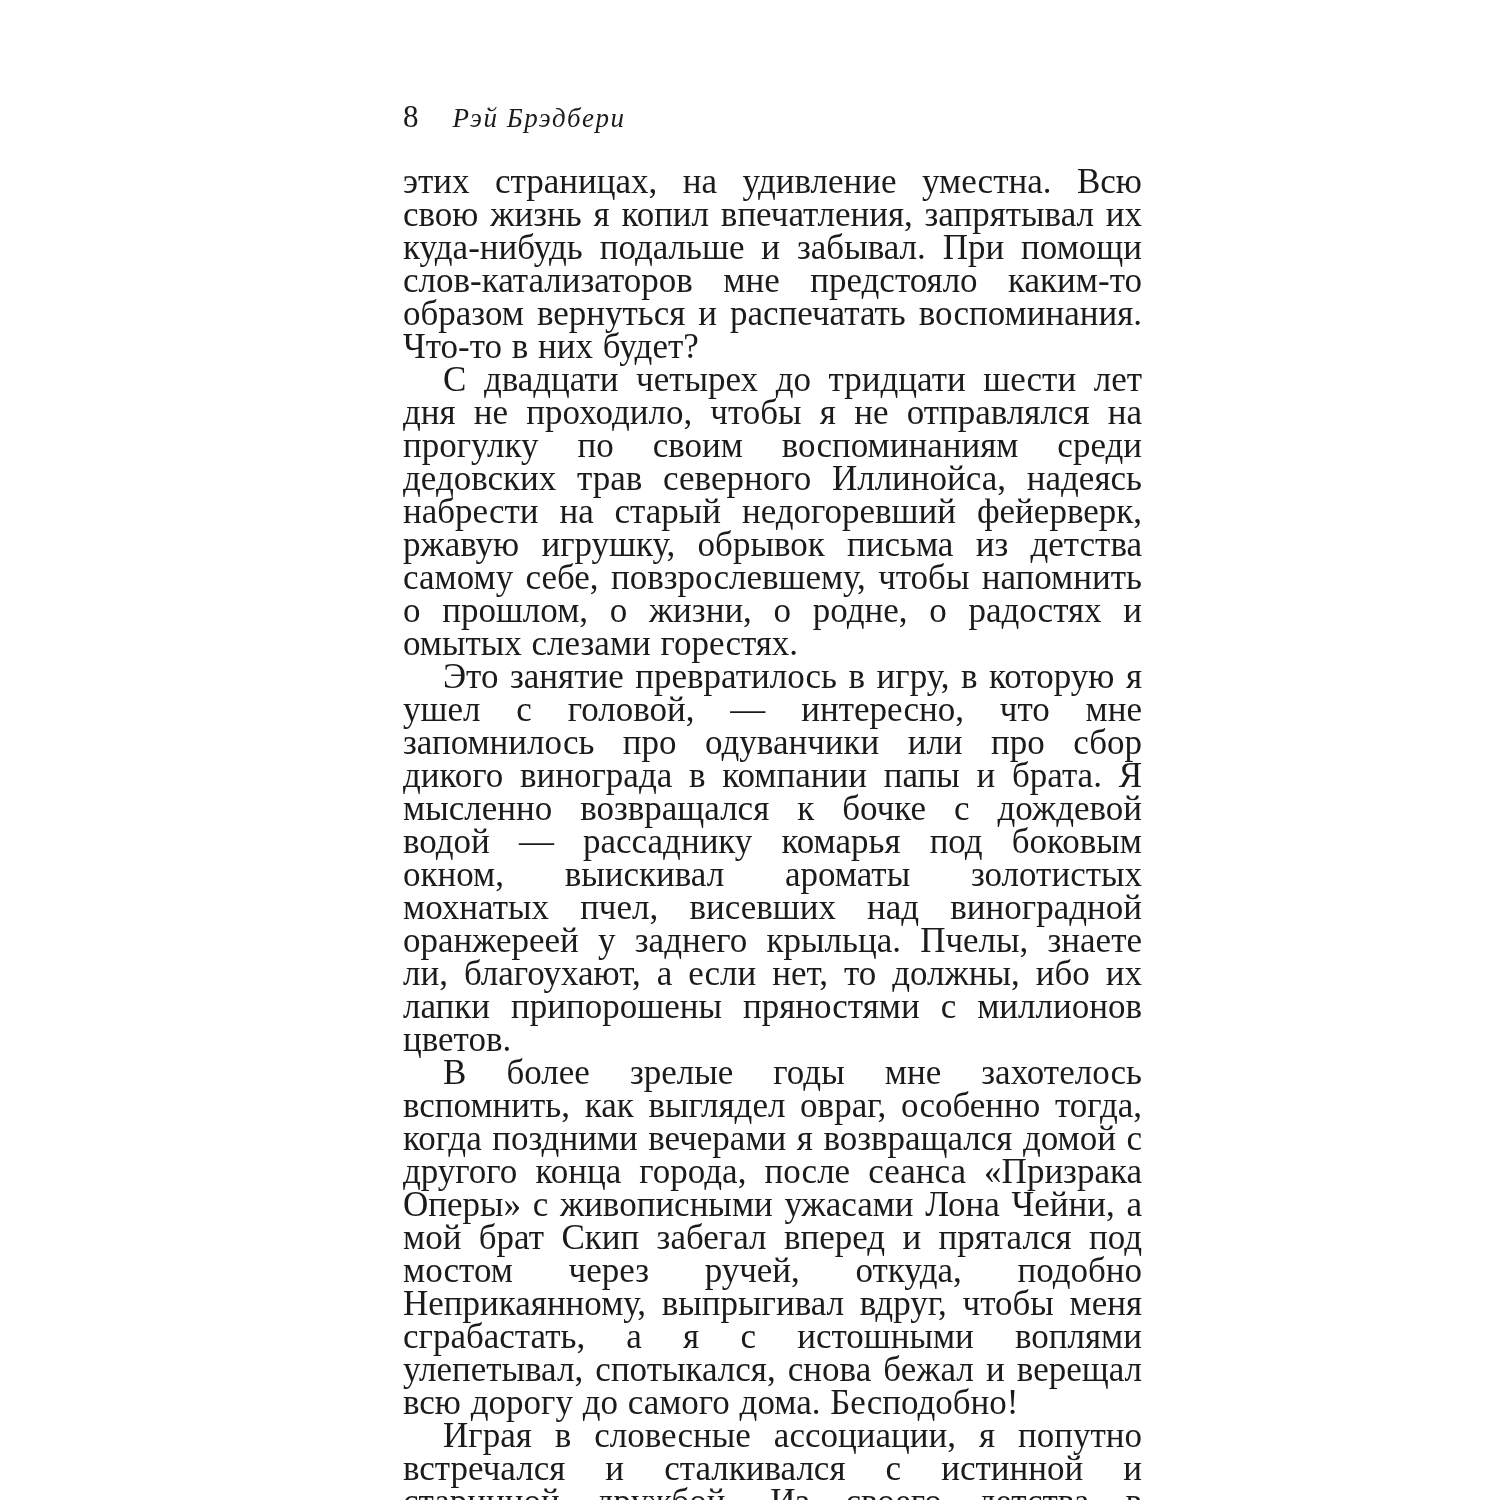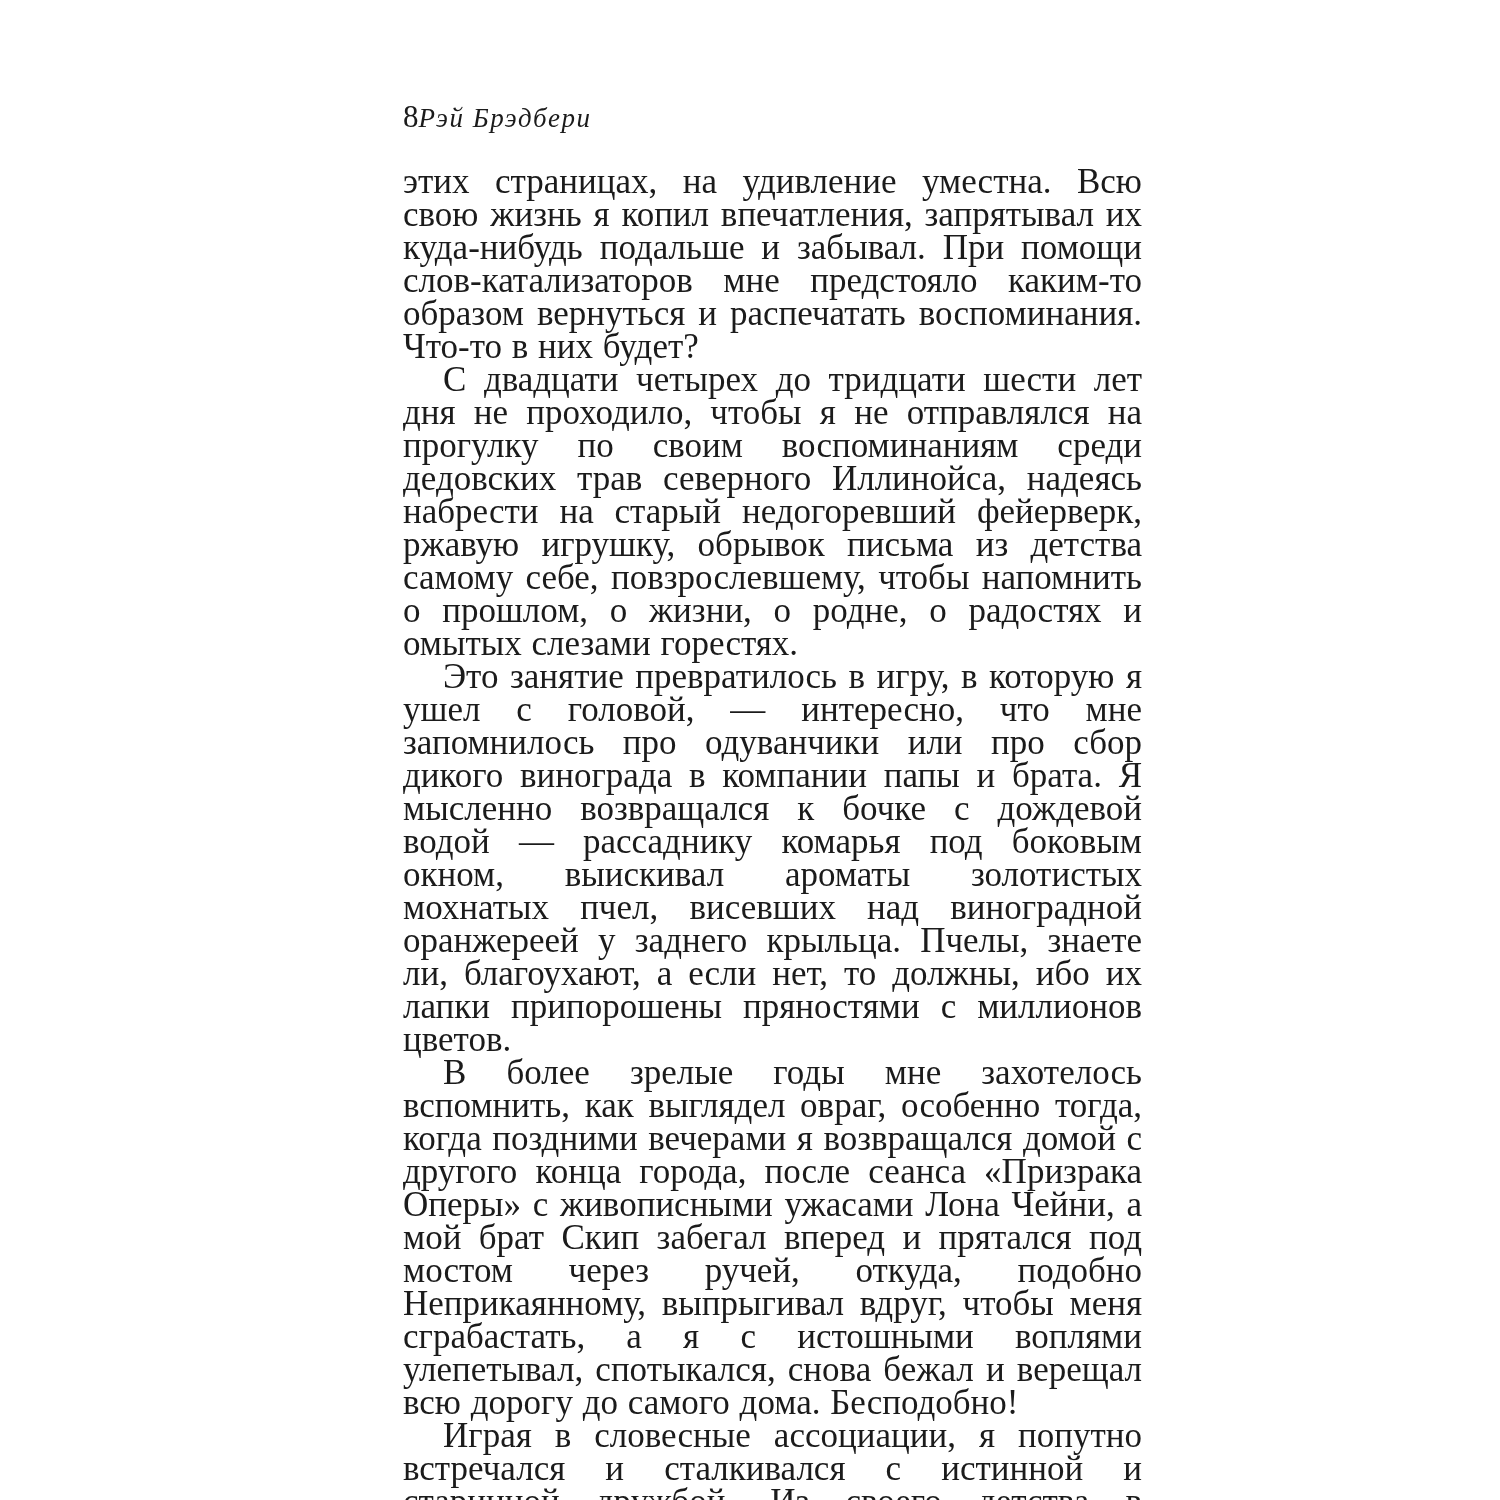--- a/index.html
+++ b/index.html
@@ -27,20 +27,21 @@
   .page-number {
     font-size: 31px;
     line-height: 34px;
     color: #1b1b1b;
   }
   .running-title {
     font-size: 27px;
     line-height: 34px;
     font-style: italic;
     letter-spacing: 1.5px;
+    margin-left: 34px;
     color: #1b1b1b;
     text-align: center;
   }
   .text-block {
     font-size: 35px;
     line-height: 33px;
     text-align: justify;
     hyphens: auto;
     -webkit-hyphens: auto;
     word-spacing: 1px;

